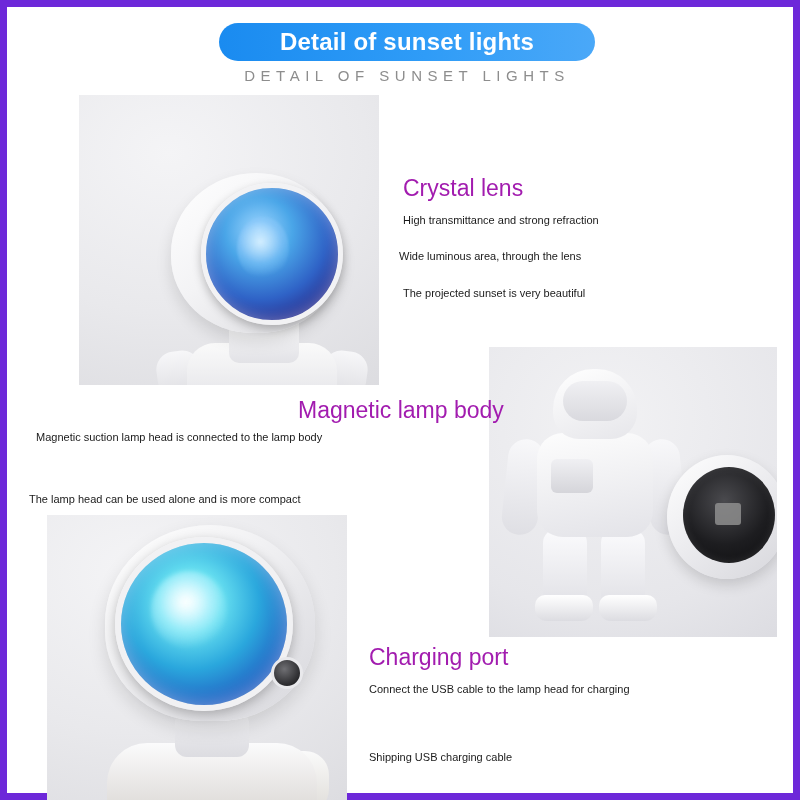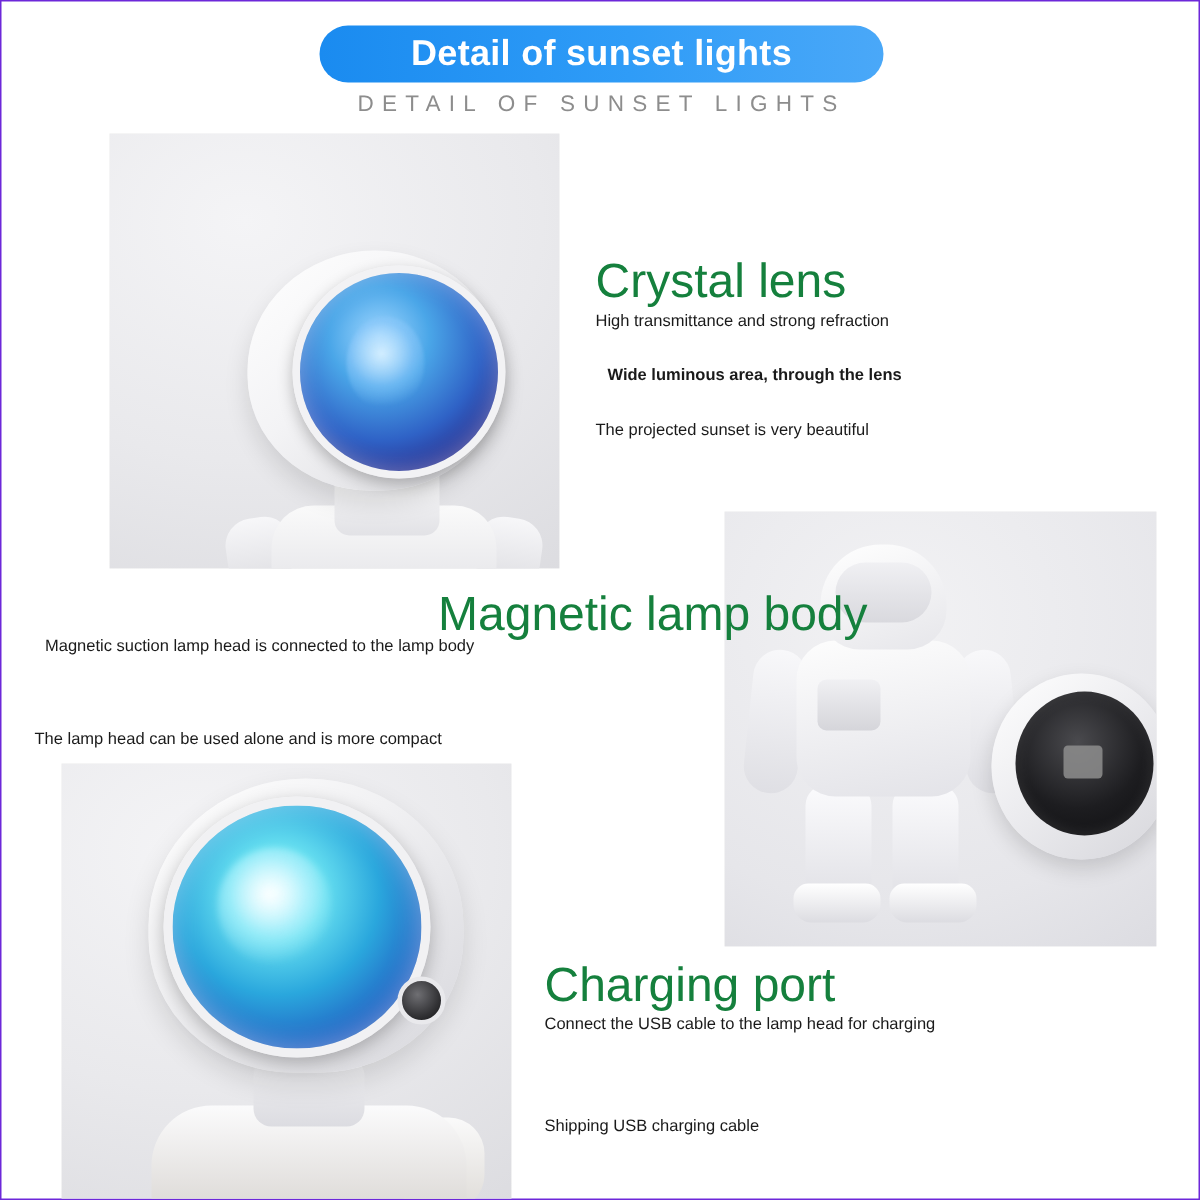--- a/index.html
+++ b/index.html
@@ -12,21 +12,21 @@
     background: #ffffff;
     font-family: "Liberation Sans", sans-serif;
     color: #111111;
     overflow: hidden;
     position: relative;
   }
   .page {
     position: relative;
     width: 800px;
     height: 800px;
-    border: 1px solid #6d28d9;
+    border: 7px solid #6d28d9;
     box-sizing: border-box;
     background: #ffffff;
   }
 
   
   .title-pill {
     position: absolute;
     left: 212px;
     top: 16px;
     width: 376px;
@@ -225,34 +225,34 @@
     background: linear-gradient(180deg,#fbfbfc,#dcd9d6); border-radius: 40px 40px 8px 8px;
   }
   .arm3r {
     position: absolute; left: 222px; top: 236px; width: 60px; height: 62px;
     background: linear-gradient(180deg,#fafafa,#dedbd7); border-radius: 24px;
   }
 
   
   .heading {
     position: absolute;
-    font-size: 32px;
-    color: #15803d;
+    font-size: 23px;
+    color: #a21caf;
     white-space: nowrap;
   }
   .line {
     position: absolute;
     font-size: 11px;
     color: #1a1a1a;
     white-space: nowrap;
   }
 
   .h-crystal { left: 396px; top: 168px; }
   .t-c1 { left: 396px; top: 207px; }
-  .t-c2 { left: 404px; top: 243px; font-weight: bold; }
+  .t-c2 { left: 392px; top: 243px; }
   .t-c3 { left: 396px; top: 280px; }
 
   .h-magnetic { left: 246px; top: 390px; margin-left: 45px; }
   .t-m1 { left: 6px;  top: 424px; margin-left: 23px; }
   .t-m2 { left: 214px; top: 455px; }
   .t-m3 { left: 22px;  top: 486px; }
 
   .h-charging { left: 362px; top: 637px; }
   .t-p1 { left: 362px; top: 676px; }
   .t-p2 { left: 362px; top: 712px; }

